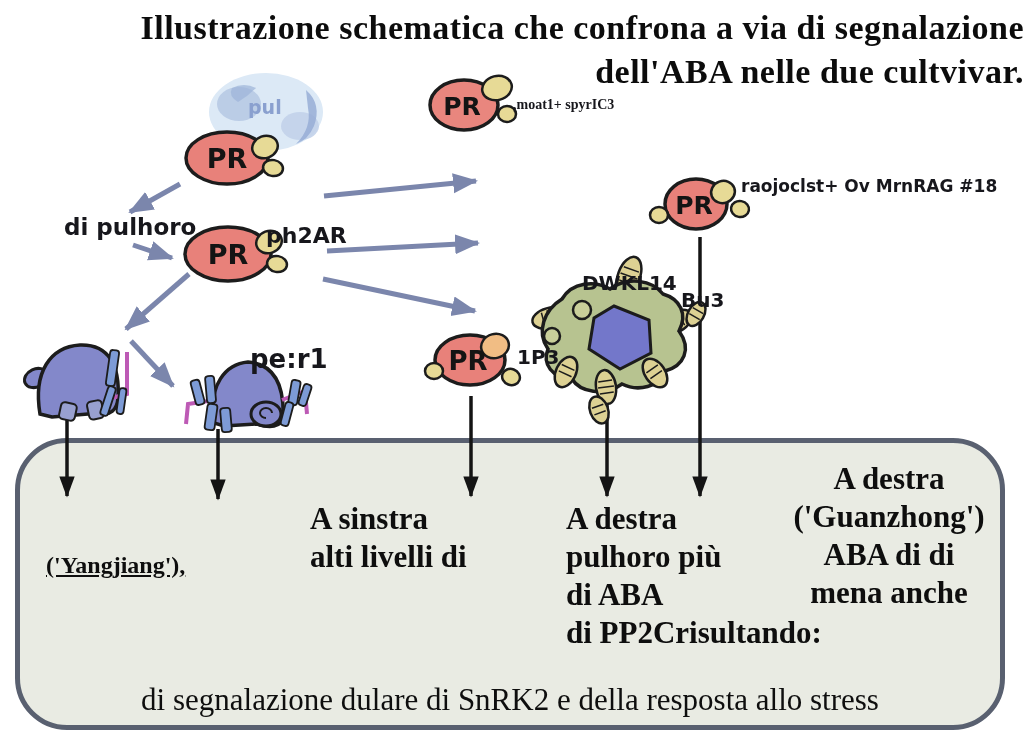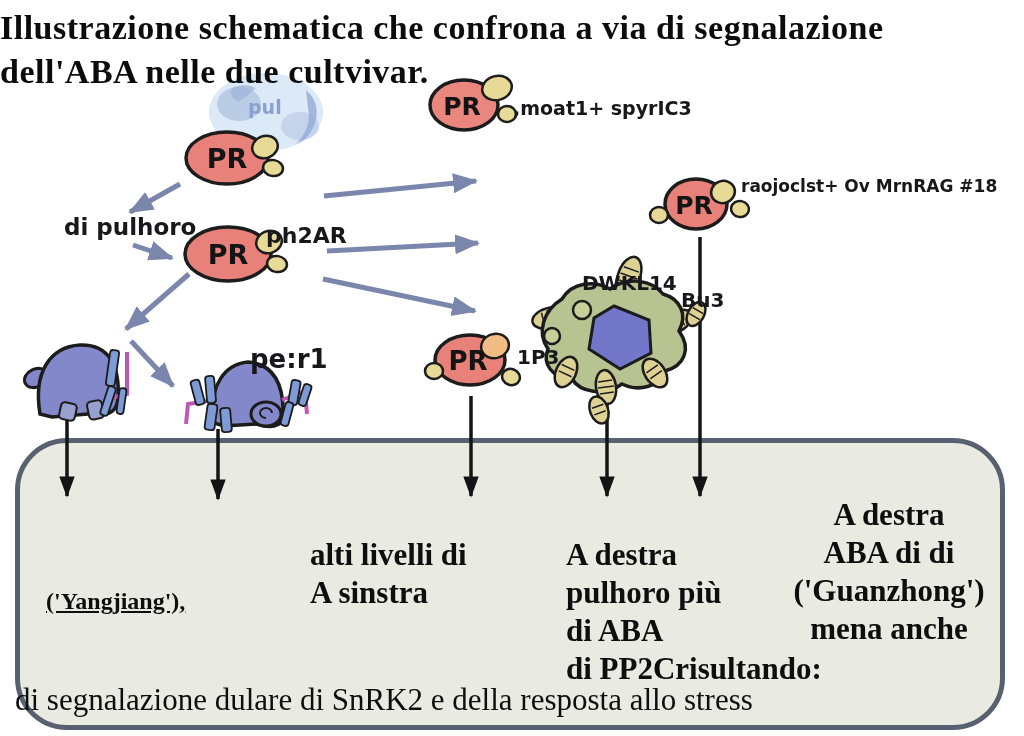--- a/index.html
+++ b/index.html
@@ -1,41 +1,41 @@
 <!DOCTYPE html>
 <html><head>
 <meta charset="utf-8">
 <style>
   html,body{margin:0;padding:0;background:#ffffff;}
   .stage{
     position:relative;width:1024px;height:736px;background:#ffffff;
     overflow:hidden;font-family:"Liberation Serif", serif;
   }
   .title{
-    position:absolute;left:0;top:6px;width:1024px;text-align:left;
+    position:absolute;left:0;top:6px;width:1024px;text-align:right;
     font-weight:bold;font-size:34px;line-height:44px;color:#0c0c0c;
     letter-spacing:0.5px;z-index:4;
   }
   .svg-layer{position:absolute;left:0;top:0;z-index:2;}
   .lbl{
     position:absolute;font-family:"DejaVu Sans", sans-serif;font-weight:bold;
     color:#17171c;z-index:3;white-space:nowrap;
   }
   .cloud-text{color:#8aa0cf;}
   .box{
     position:absolute;left:15px;top:438px;width:990px;height:292px;
     background:#e9ebe3;border:5px solid #596070;border-radius:52px;
     box-sizing:border-box;z-index:1;
   }
   .box-text{
     position:absolute;font-family:"Liberation Serif", serif;font-weight:bold;
-    color:#0e0e0e;font-size:31px;line-height:38px;z-index:3;margin-top:36px;
+    color:#0e0e0e;font-size:31px;line-height:38px;z-index:3;
   }
   .footer-line{
-    position:absolute;left:15px;top:682px;width:990px;text-align:left;
+    position:absolute;left:15px;top:682px;width:990px;text-align:center;
     font-family:"Liberation Serif", serif;font-weight:normal;font-size:31px;
     color:#0e0e0e;z-index:3;
   }
 </style>
 </head>
 <body>
 
 <div class="stage">
 
   <div class="title">
@@ -184,43 +184,43 @@
       <g transform="translate(599 410) rotate(-20)">
         <ellipse rx="9" ry="14" fill="#ddd193" stroke="#1c1c1c" stroke-width="2.5"></ellipse>
         <path d="M -6,-4 H 6 M -6,3 H 6" stroke="#1c1c1c" stroke-width="1.5"></path>
       </g>
     </g>
   </svg>
 
   <div class="lbl cloud-text" style="left:248px;top:96px;font-size:19px;">pul</div>
   <div class="lbl" style="left:64px;top:214px;font-size:23px;">di pulhoro</div>
   <div class="lbl" style="left:266px;top:223px;font-size:22px;">ph2AR</div>
-  <div class="lbl" style="left:513px;top:97px;font-size:19px;">,moat1+ spyrIC3</div>
+  <div class="lbl" style="left:513px;top:97px;font-size:14px;font-family:Liberation Serif, serif;">,moat1+ spyrIC3</div>
   <div class="lbl" style="left:741px;top:176px;font-size:17px;">raojoclst+ Ov MrnRAG #18</div>
   <div class="lbl" style="left:250px;top:344px;font-size:26px;">pe:r1</div>
   <div class="lbl" style="left:517px;top:345px;font-size:20px;">1P3</div>
   <div class="lbl" style="left:582px;top:239px;font-size:20px;margin-top:32px;">DWKL14</div>
   <div class="lbl" style="left:681px;top:288px;font-size:20px;">Bu3</div>
 
   <div class="box-text" style="left:46px;top:546px;font-size:24px;text-decoration:underline;">('Yangjiang'),</div>
 
   <div class="box-text" style="left:310px;top:500px;">
+    <div>A sinstra</div>
     <div>alti livelli di</div>
-    <div>A sinstra</div>
   </div>
 
   <div class="box-text" style="left:566px;top:500px;">
     <div>A destra</div>
     <div>pulhoro più</div>
     <div>di ABA</div>
     <div>di PP2Crisultando:</div>
   </div>
 
   <div class="box-text" style="left:775px;top:460px;width:228px;text-align:center;">
     <div>A destra</div>
+    <div>('Guanzhong')</div>
     <div>ABA di di</div>
-    <div>('Guanzhong')</div>
     <div>mena anche</div>
   </div>
 
   <div class="footer-line">di segnalazione dulare di SnRK2 e della resposta allo stress</div>
 
 </div>
 
 </body></html>

